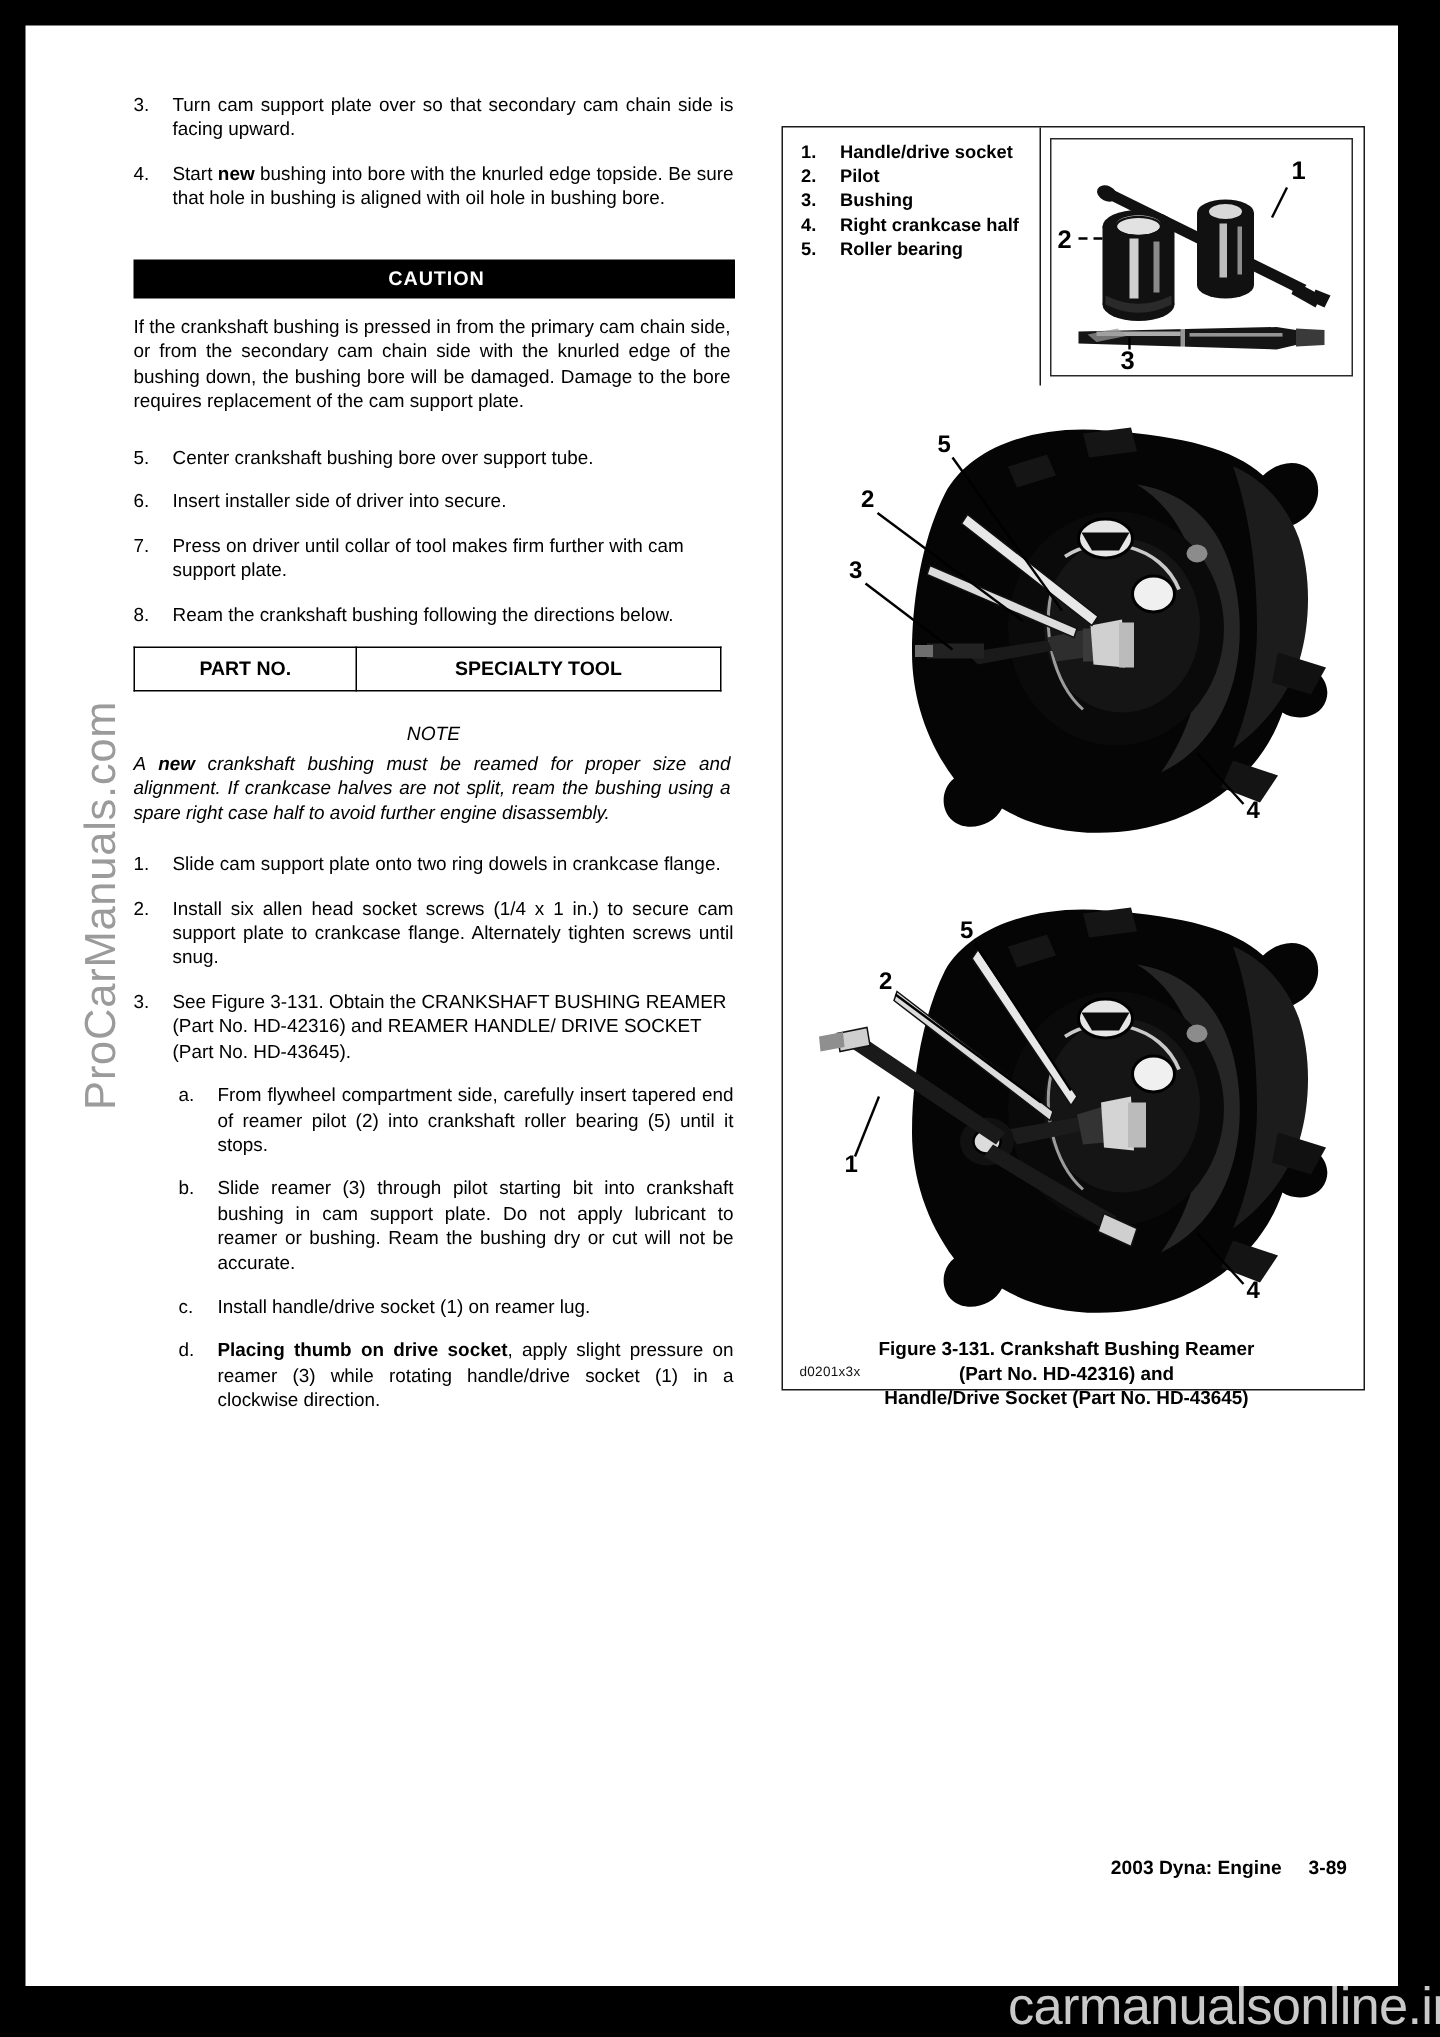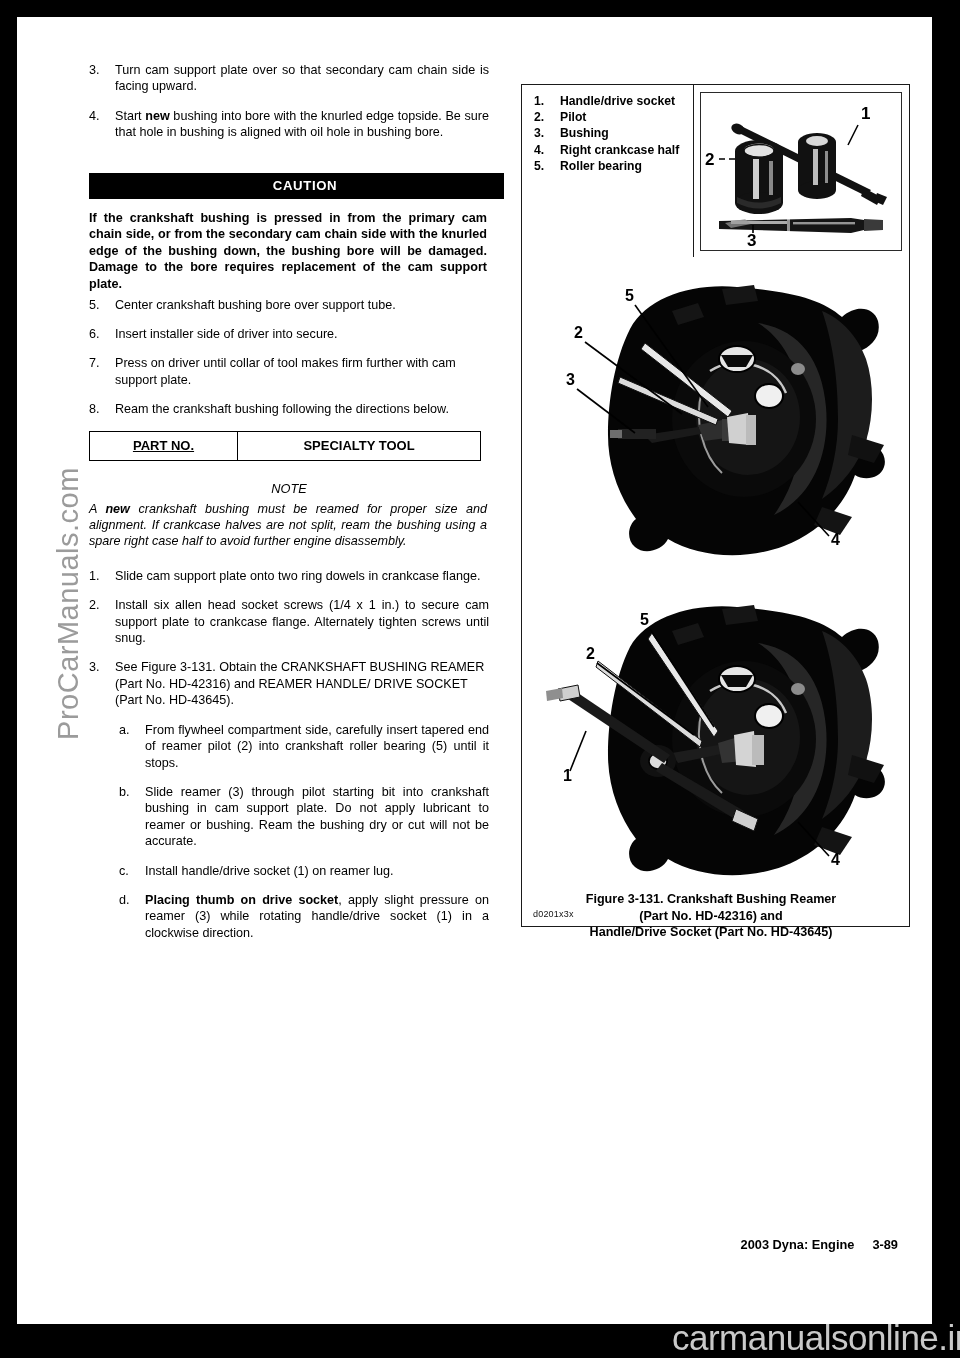--- a/index.html
+++ b/index.html
@@ -109,31 +109,31 @@
   b, .b { font-weight: bold; }
 
   
   .caution-bar {
     background: #000;
     color: #fff;
     text-align: center;
     font-weight: bold;
     font-size: 13.2px;
     letter-spacing: 0.6px;
-    padding: 5px 0 6px 17px;
+    padding: 5px 0 6px 3px;
     margin: 32px 0 11px 0;
     width: 398px;
   }
   .caution-text {
-    font-weight: bold;
+    font-weight: normal;
     font-size: 12.6px;
     line-height: 16.6px;
     text-align: justify;
     width: 398px;
-    margin-bottom: 4px;
+    margin-bottom: 21px;
   }
 
   
   .sec-head {
     font-weight: bold;
     font-size: 16.5px;
     margin: 22px 0 17px 0;
     letter-spacing: 0.1px;
   }
 
@@ -147,21 +147,21 @@
     border: 1.5px solid #000;
     font-size: 12.6px;
     padding: 5px 8px;
   }
   .parts-table th {
     font-weight: bold;
     text-align: center;
     font-size: 13px;
     padding: 6px 8px 7px 8px;
   }
-  .parts-table .c1 { width: 131px; text-decoration: underline; }
+  .parts-table .c1 { width: 131px; }
 
   
   .note-title {
     text-align: center;
     font-style: italic;
     font-size: 12.8px;
     margin-bottom: 5px;
   }
   .note-body {
     font-style: italic;

